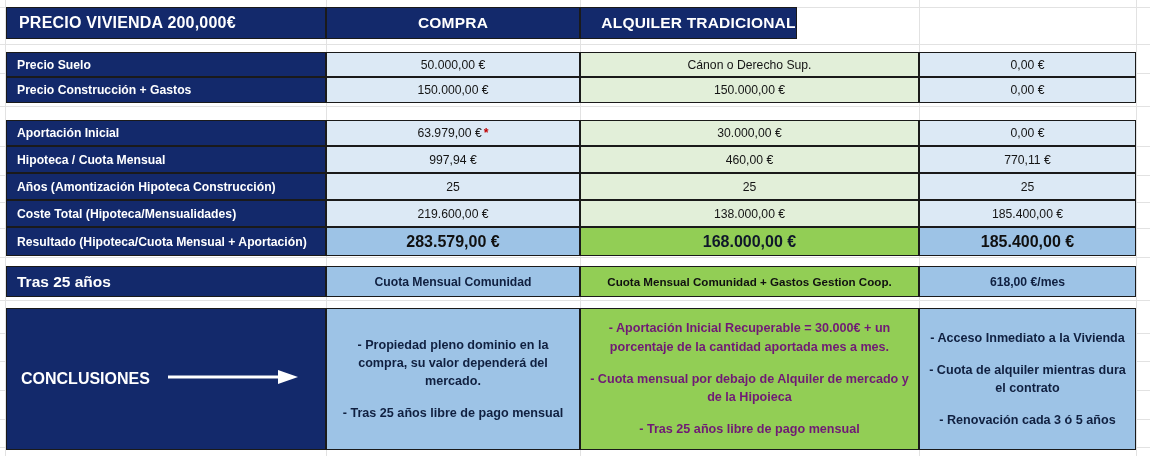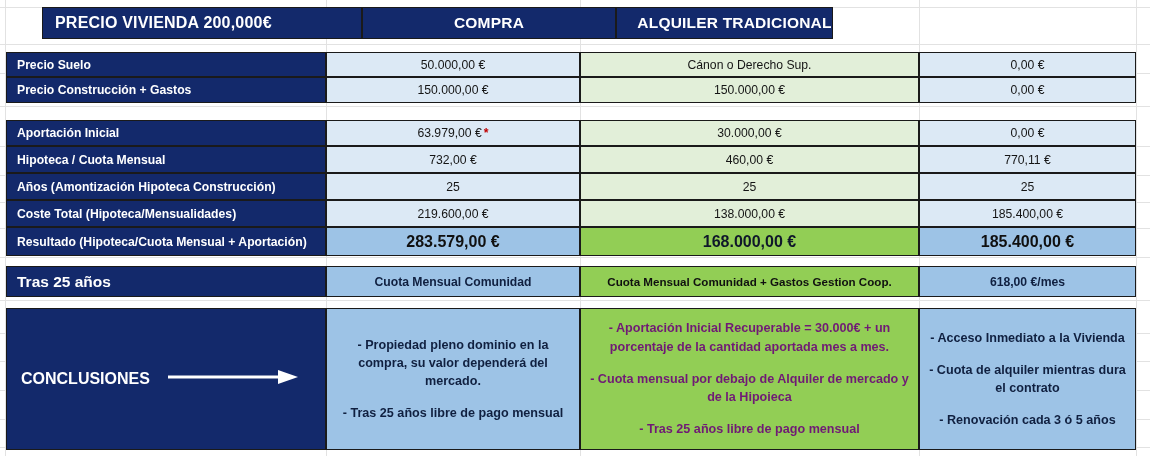--- a/index.html
+++ b/index.html
@@ -161,21 +161,21 @@
     <div class="gline-h" style="top:257px"></div>
     <div class="gline-h" style="top:300px"></div>
     <div class="gline-h" style="top:333px"></div>
     <div class="gline-h" style="top:361px"></div>
     <div class="gline-h" style="top:390px"></div>
     <div class="gline-h" style="top:419px"></div>
     <div class="gline-h" style="top:447px"></div>
   </div>
 
   <div class="block" style="left:6px; top:7px; width:1130px; height:32px;">
-    <div class="cell hdr hdr-title navy" style="width:320px;margin-left:36px;">PRECIO VIVIENDA 200,000€</div>
+    <div class="cell hdr hdr-title navy" style="width:320px;">PRECIO VIVIENDA 200,000€</div>
     <div class="cell hdr navy" style="width:254px;">COMPRA</div>
     <div class="cell hdr navy" style="width:217px;padding-left:20px;">ALQUILER TRADICIONAL</div>
   </div>
 
   <div class="block" style="left:6px; top:52px; width:1130px; height:25px;">
     <div class="cell lbl" style="width:320px;">Precio Suelo</div>
     <div class="cell v-blue" style="width:254px;">50.000,00 €</div>
     <div class="cell v-green" style="width:339px;">Cánon o Derecho Sup.</div>
     <div class="cell v-blue" style="width:217px;">0,00 €</div>
   </div>
@@ -192,21 +192,21 @@
     <div class="cell v-blue" style="width:254px;">
       <span>63.979,00 €</span>
         <span class="asterisk">*</span>
     </div>
     <div class="cell v-green" style="width:339px;">30.000,00 €</div>
     <div class="cell v-blue" style="width:217px;">0,00 €</div>
   </div>
 
   <div class="block" style="left:6px; top:146px; width:1130px; height:27px;">
     <div class="cell lbl" style="width:320px;">Hipoteca / Cuota Mensual</div>
-    <div class="cell v-blue" style="width:254px;">732,00 €</div>
+    <div class="cell v-blue" style="width:254px;">997,94 €</div>
     <div class="cell v-green" style="width:339px;">460,00 €</div>
     <div class="cell v-blue" style="width:217px;">770,11 €</div>
   </div>
 
   <div class="block" style="left:6px; top:173px; width:1130px; height:27px;">
     <div class="cell lbl" style="width:320px;">Años (Amontización Hipoteca Construcción)</div>
     <div class="cell v-blue" style="width:254px;">25</div>
     <div class="cell v-green" style="width:339px;">25</div>
     <div class="cell v-blue" style="width:217px;">25</div>
   </div>

